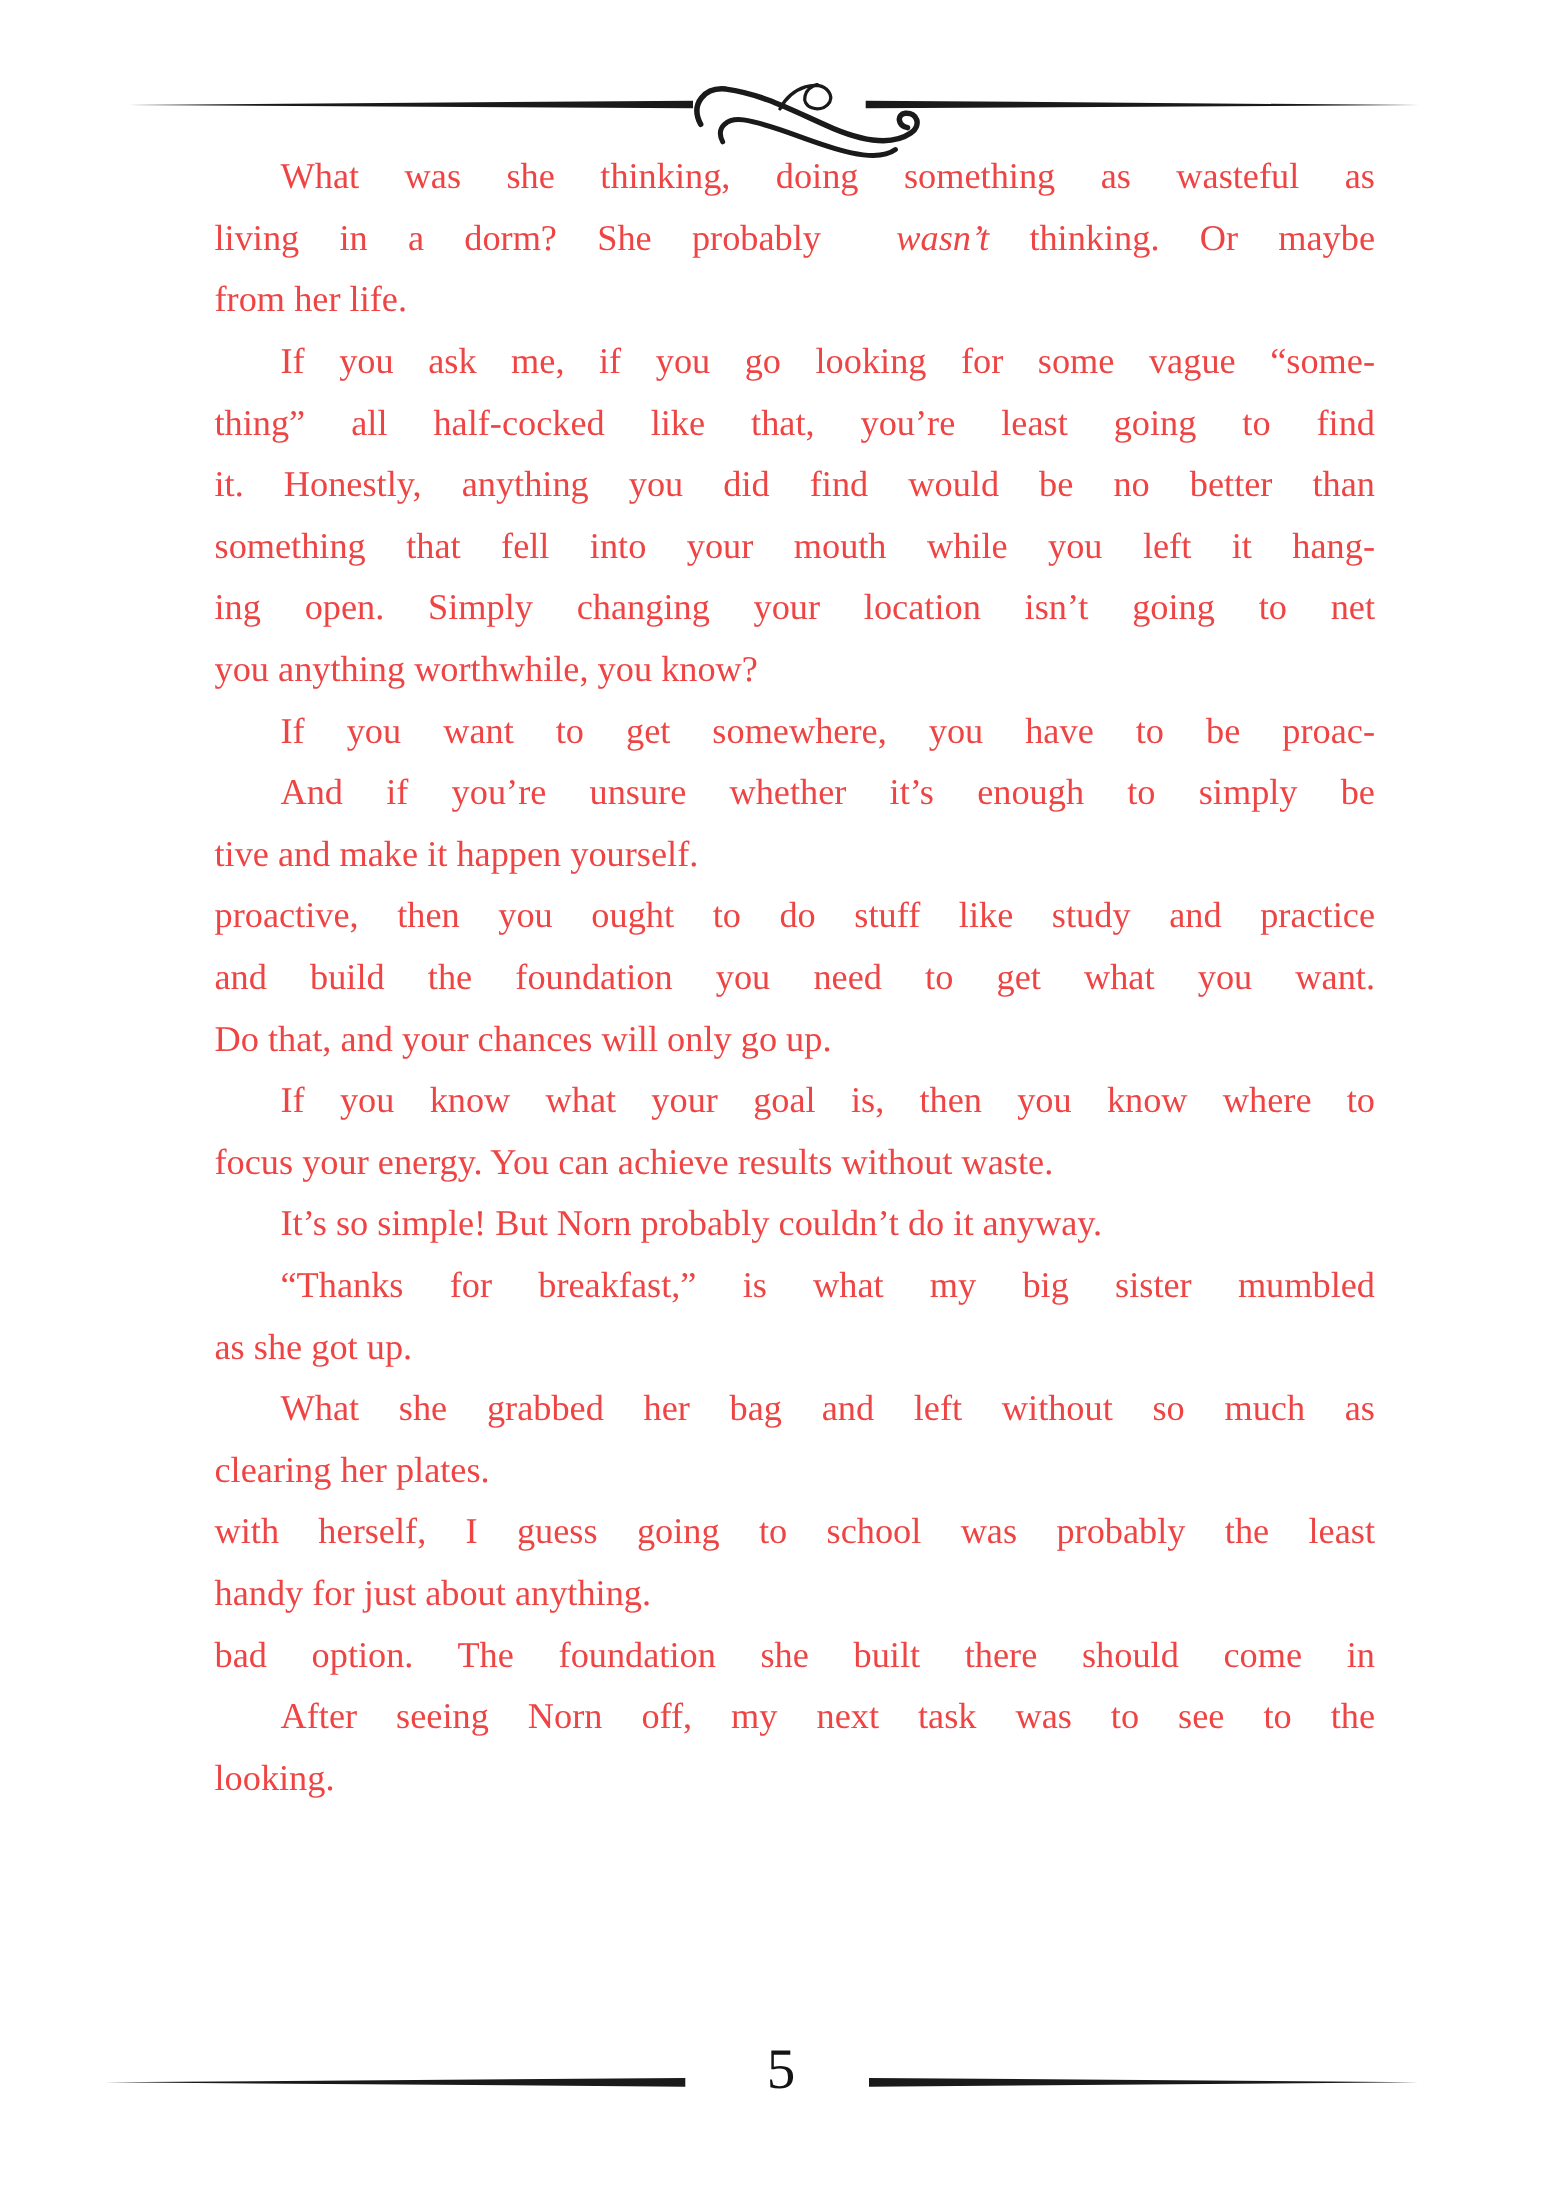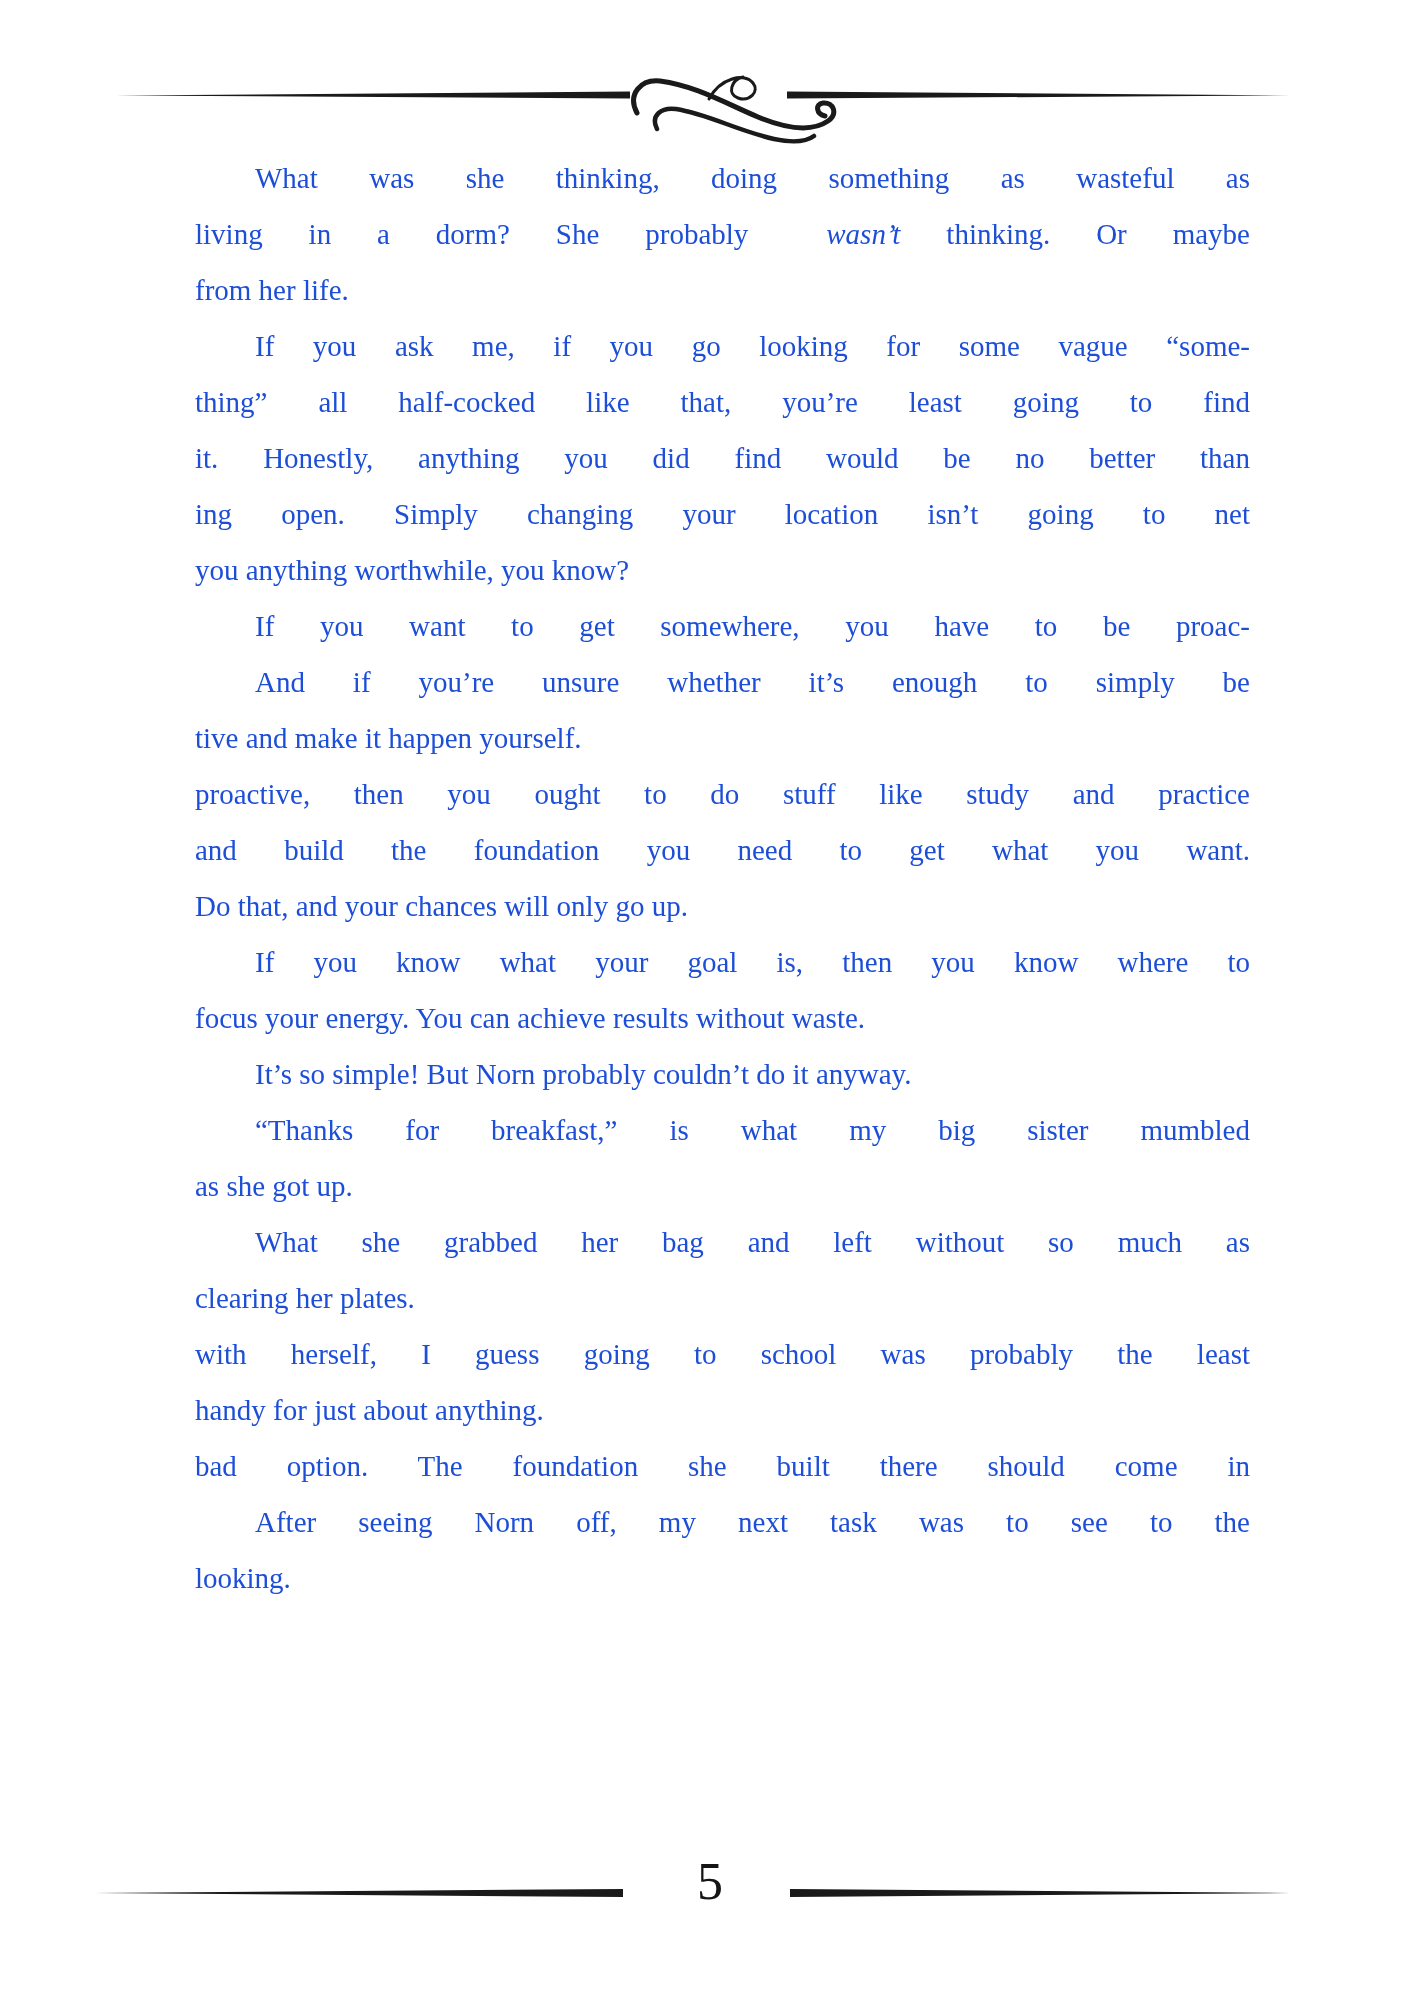--- a/index.html
+++ b/index.html
@@ -11,25 +11,25 @@
     position: relative;
     overflow: hidden;
   }
   .page { position: absolute; inset: 0; }
 
   .header-rule-svg { position: absolute; left: 90px; top: 50px; width: 1223px; height: 100px; }
   .footer-rule-svg { position: absolute; left: 90px; top: 1868px; width: 1223px; height: 60px; }
 
   .body-text {
     position: absolute;
-    left: 195px; top: 150px;
+    left: 195px; top: 133px;
     width: 1055px;
-    font-size: 29px;
+    font-size: 33px;
     line-height: 56px;
-    color: #1d4ed8;
+    color: #ef4444;
   }
   .line { text-align: justify; text-align-last: justify; white-space: normal; }
   .line.last { text-align-last: left; }
   .line.first { text-indent: 60px; }
   .em { font-style: italic; margin-left: 32px; }
 
   .page-number {
     position: absolute;
     left: 660px; top: 1856px;
     width: 100px;
@@ -54,20 +54,21 @@
     </g>
   </svg>
 
   <div class="body-text">
       <div class="line first"><span>What was she thinking, doing something as wasteful as</span></div>
       <div class="line"><span>living in a dorm? She probably </span><span class="em">wasn’t</span><span> thinking. Or maybe</span></div>
       <div class="line last"><span>from her life.</span></div>
       <div class="line first"><span>If you ask me, if you go looking for some vague “some-</span></div>
       <div class="line"><span>thing” all half-cocked like that, you’re least going to find</span></div>
       <div class="line"><span>it. Honestly, anything you did find would be no better than</span></div>
+      <div class="line"><span>something that fell into your mouth while you left it hang-</span></div>
       <div class="line"><span>ing open. Simply changing your location isn’t going to net</span></div>
       <div class="line last"><span>you anything worthwhile, you know?</span></div>
       <div class="line first"><span>If you want to get somewhere, you have to be proac-</span></div>
       <div class="line first"><span>And if you’re unsure whether it’s enough to simply be</span></div>
       <div class="line last"><span>tive and make it happen yourself.</span></div>
       <div class="line"><span>proactive, then you ought to do stuff like study and practice</span></div>
       <div class="line"><span>and build the foundation you need to get what you want.</span></div>
       <div class="line last"><span>Do that, and your chances will only go up.</span></div>
       <div class="line first"><span>If you know what your goal is, then you know where to</span></div>
       <div class="line last"><span>focus your energy. You can achieve results without waste.</span></div>

